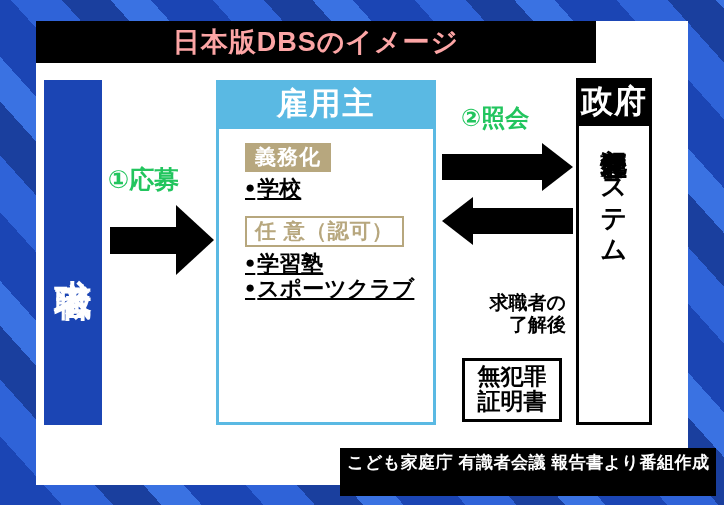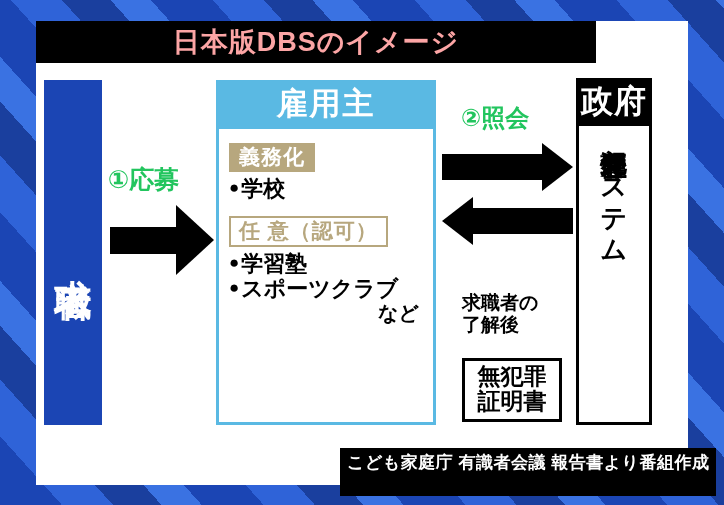--- a/index.html
+++ b/index.html
@@ -118,21 +118,22 @@
     background: #5ab9e3;
     color: #ffffff;
     display: flex;
     align-items: flex-start;
     justify-content: center;
     font-size: 31px;
     font-weight: bold;
     letter-spacing: 2px;
   }
   #employer-body {
-    padding: 14px 10px 0 10px;
+    padding: 14px 10px 0 26px;
+    text-decoration: underline;
   }
   .badge-filled {
     display: inline-block;
     background: #b7a77e;
     color: #ffffff;
     font-size: 21px;
     font-weight: bold;
     padding: 2px 10px 3px 10px;
     letter-spacing: 1px;
     line-height: 1.15;
@@ -205,21 +206,21 @@
   #reply-arrow .shaft { position:absolute; left:28px; top:11px; width:103px; height:26px; background:#000; }
   #reply-arrow .head  { position:absolute; left:0; top:0; width:0; height:0;
                         border-top:24px solid transparent; border-bottom:24px solid transparent;
                         border-right:31px solid #000; }
 
   #consent-note {
     position: absolute;
     left: 462px;
     top: 292px;
     width: 104px;
-    text-align: left;
+    text-align: right;
     font-size: 19px;
     font-weight: bold;
     color: #000;
     line-height: 1.18;
     white-space: nowrap;
   }
   #certificate-box {
     position: absolute;
     left: 462px;
     top: 358px;
@@ -324,21 +325,20 @@
           <li>学校</li>
         </ul>
       </div>
 
       <div id="optional-section">
         <span class="badge-outline">任 意（認可）</span>
         <ul class="bullet-list">
           <li>学習塾</li>
           <li>スポーツクラブ</li>
         </ul>
-        <div id="nado">など</div>
       </div>
 
     </div>
   </div>
 
   <div id="refer-label">②照会</div>
   <div id="refer-arrow">
     <div class="shaft"></div>
     <div class="head"></div>
   </div>

